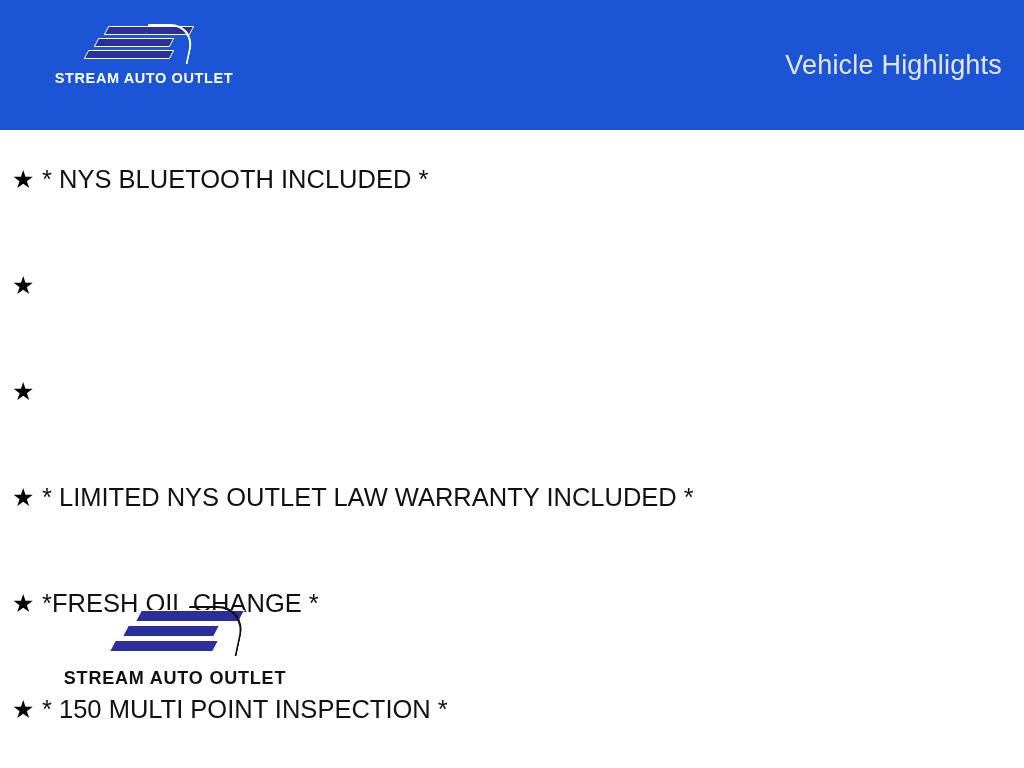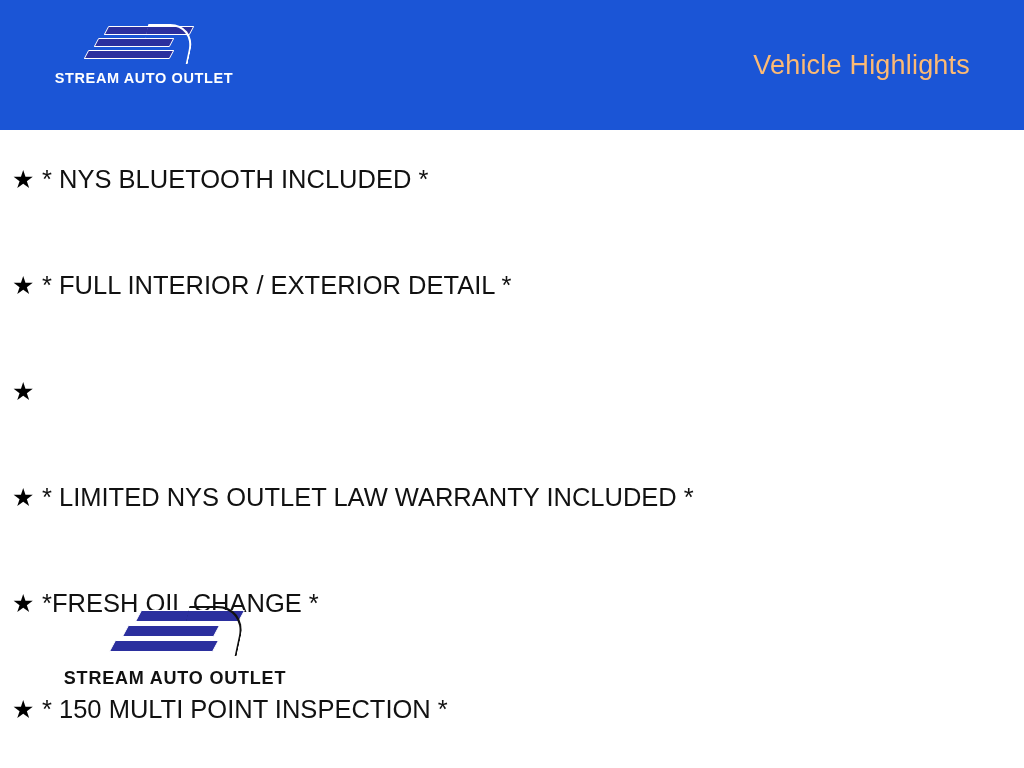--- a/index.html
+++ b/index.html
@@ -35,25 +35,25 @@
 
   .header-logo {
     position: relative;
     width: 200px;
     height: 90px;
     margin-left: 44px;
     flex: 0 0 auto;
   }
 
   .header-title {
-    color: #fdba74;
+    color: #e5e5e5;
     font-size: 27px;
     font-weight: normal;
     letter-spacing: 0.2px;
-    margin-right: 54px;
+    margin-right: 22px;
     white-space: nowrap;
   }
 
   
   .logo-mark {
     position: absolute;
     left: 38px;
     top: 4px;
     width: 120px;
     height: 46px;
@@ -201,21 +201,20 @@
 
   <div class="content">
 
     <div class="bullet-row">
       <span class="star-icon">★</span>
       <span class="bullet-text">* NYS BLUETOOTH INCLUDED *</span>
     </div>
 
     <div class="bullet-row">
       <span class="star-icon">★</span>
-      <span class="bullet-text">* FULL INTERIOR / EXTERIOR DETAIL *</span>
     </div>
 
     <div class="bullet-row">
       <span class="star-icon">★</span>
     </div>
 
     <div class="bullet-row">
       <span class="star-icon">★</span>
       <span class="bullet-text">* LIMITED NYS OUTLET LAW WARRANTY INCLUDED *</span>
     </div>

